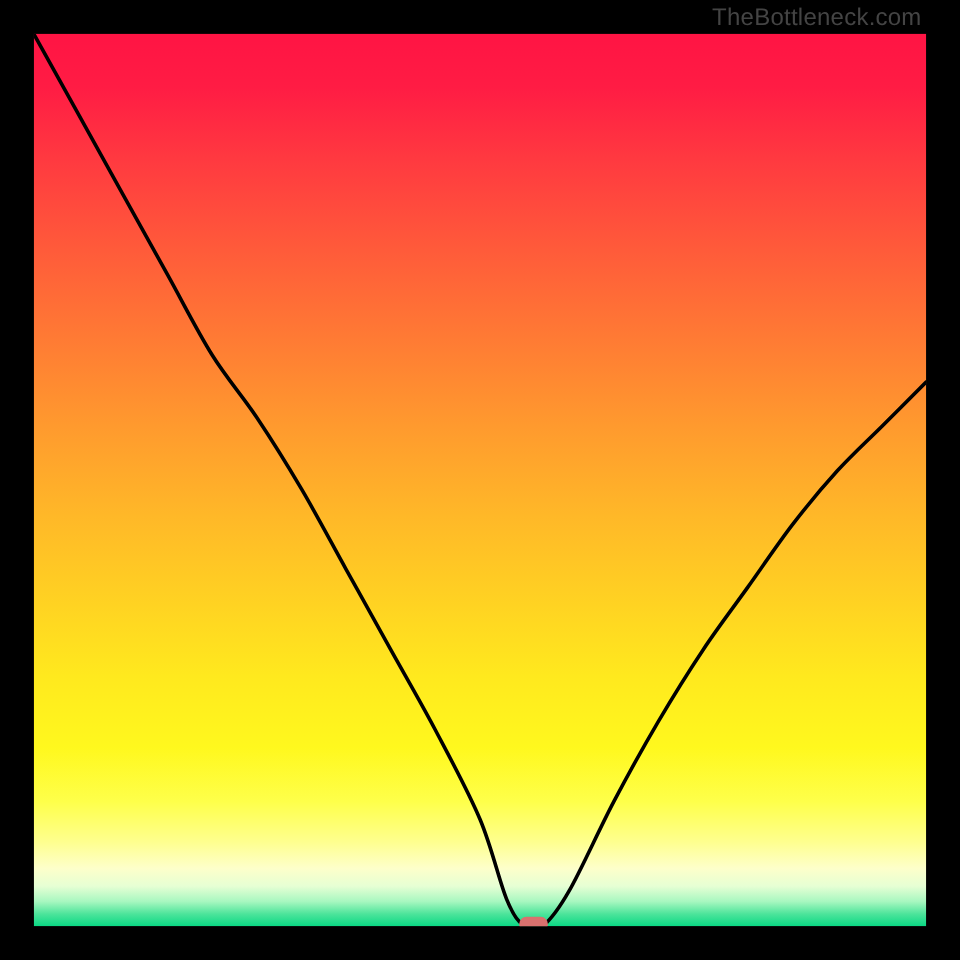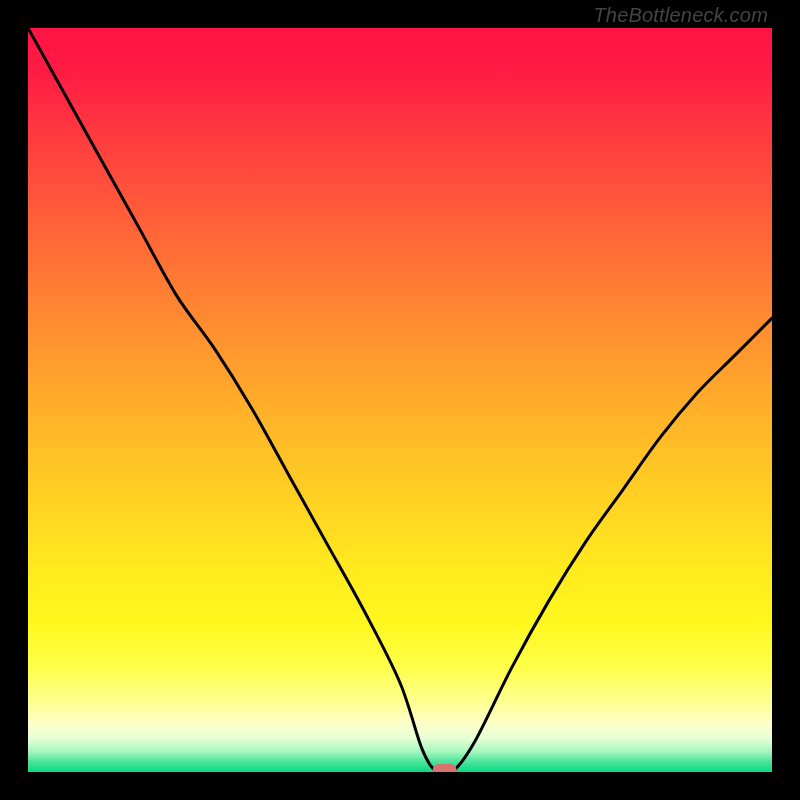--- a/index.html
+++ b/index.html
@@ -9,21 +9,20 @@
     height: 800px;
     background: #000;
     font-family: Arial, Helvetica, sans-serif;
     overflow: hidden;
   }
   .frame {
     position: relative;
     width: 780px;
     height: 800px;
     background: #000;
-    font-style: italic;
   }
   .watermark {
     position: absolute;
     top: 4px;
     right: 12px;
     color: #444;
     font-size: 20px;
     font-weight: 500;
     letter-spacing: 0.2px;
     user-select: none;

